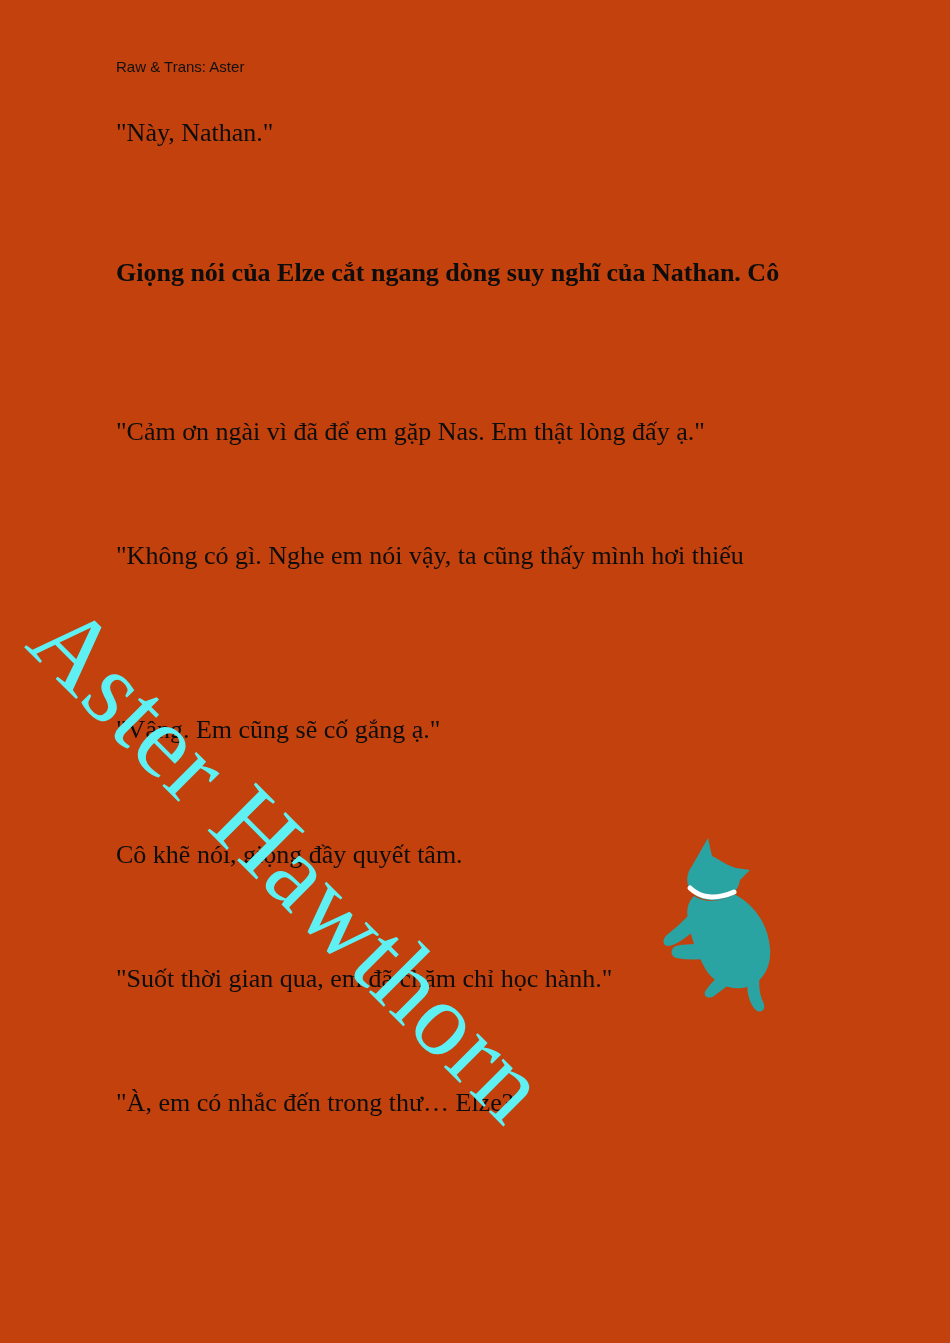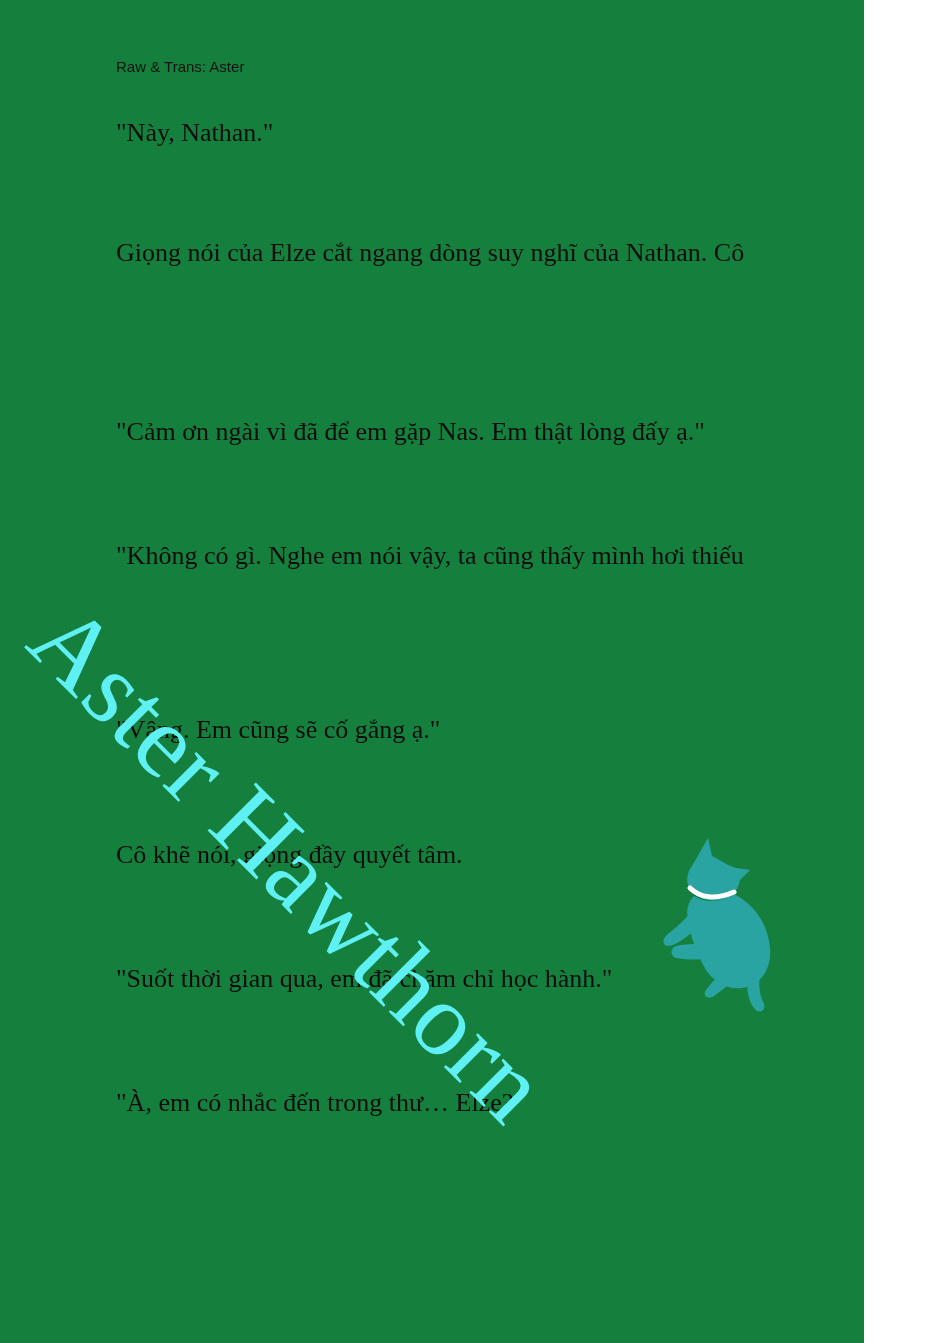--- a/index.html
+++ b/index.html
@@ -9,22 +9,22 @@
     }
     body {
       width: 950px;
       height: 1343px;
       position: relative;
       overflow: hidden;
     }
     .page {
       position: absolute;
       left: 0; top: 0;
-      width: 864px; height: 1343px;
-      background: #15803d;
+      width: 950px; height: 1343px;
+      background: #c2410c;
     }
     .header {
       position: absolute;
       left: 116px;
       top: 58px;
       font-family: "Liberation Sans", sans-serif;
       font-size: 15px;
       color: #111111;
       white-space: nowrap;
     }
@@ -65,21 +65,21 @@
 <body>
 
 <div class="page">
 
   <div class="header">Raw &amp; Trans: Aster</div>
 
   <div class="para" style="top:108px;">
     <div>"Này, Nathan."</div>
   </div>
 
-  <div class="para" style="top:228px;">
+  <div class="para" style="top:248px;font-weight:bold;">
     <div>Giọng nói của Elze cắt ngang dòng suy nghĩ của Nathan. Cô</div>
   </div>
 
   <div class="para" style="top:407px;">
     <div>"Cảm ơn ngài vì đã để em gặp Nas. Em thật lòng đấy ạ."</div>
   </div>
 
   <div class="para" style="top:531px;">
     <div>"Không có gì. Nghe em nói vậy, ta cũng thấy mình hơi thiếu</div>
   </div>

